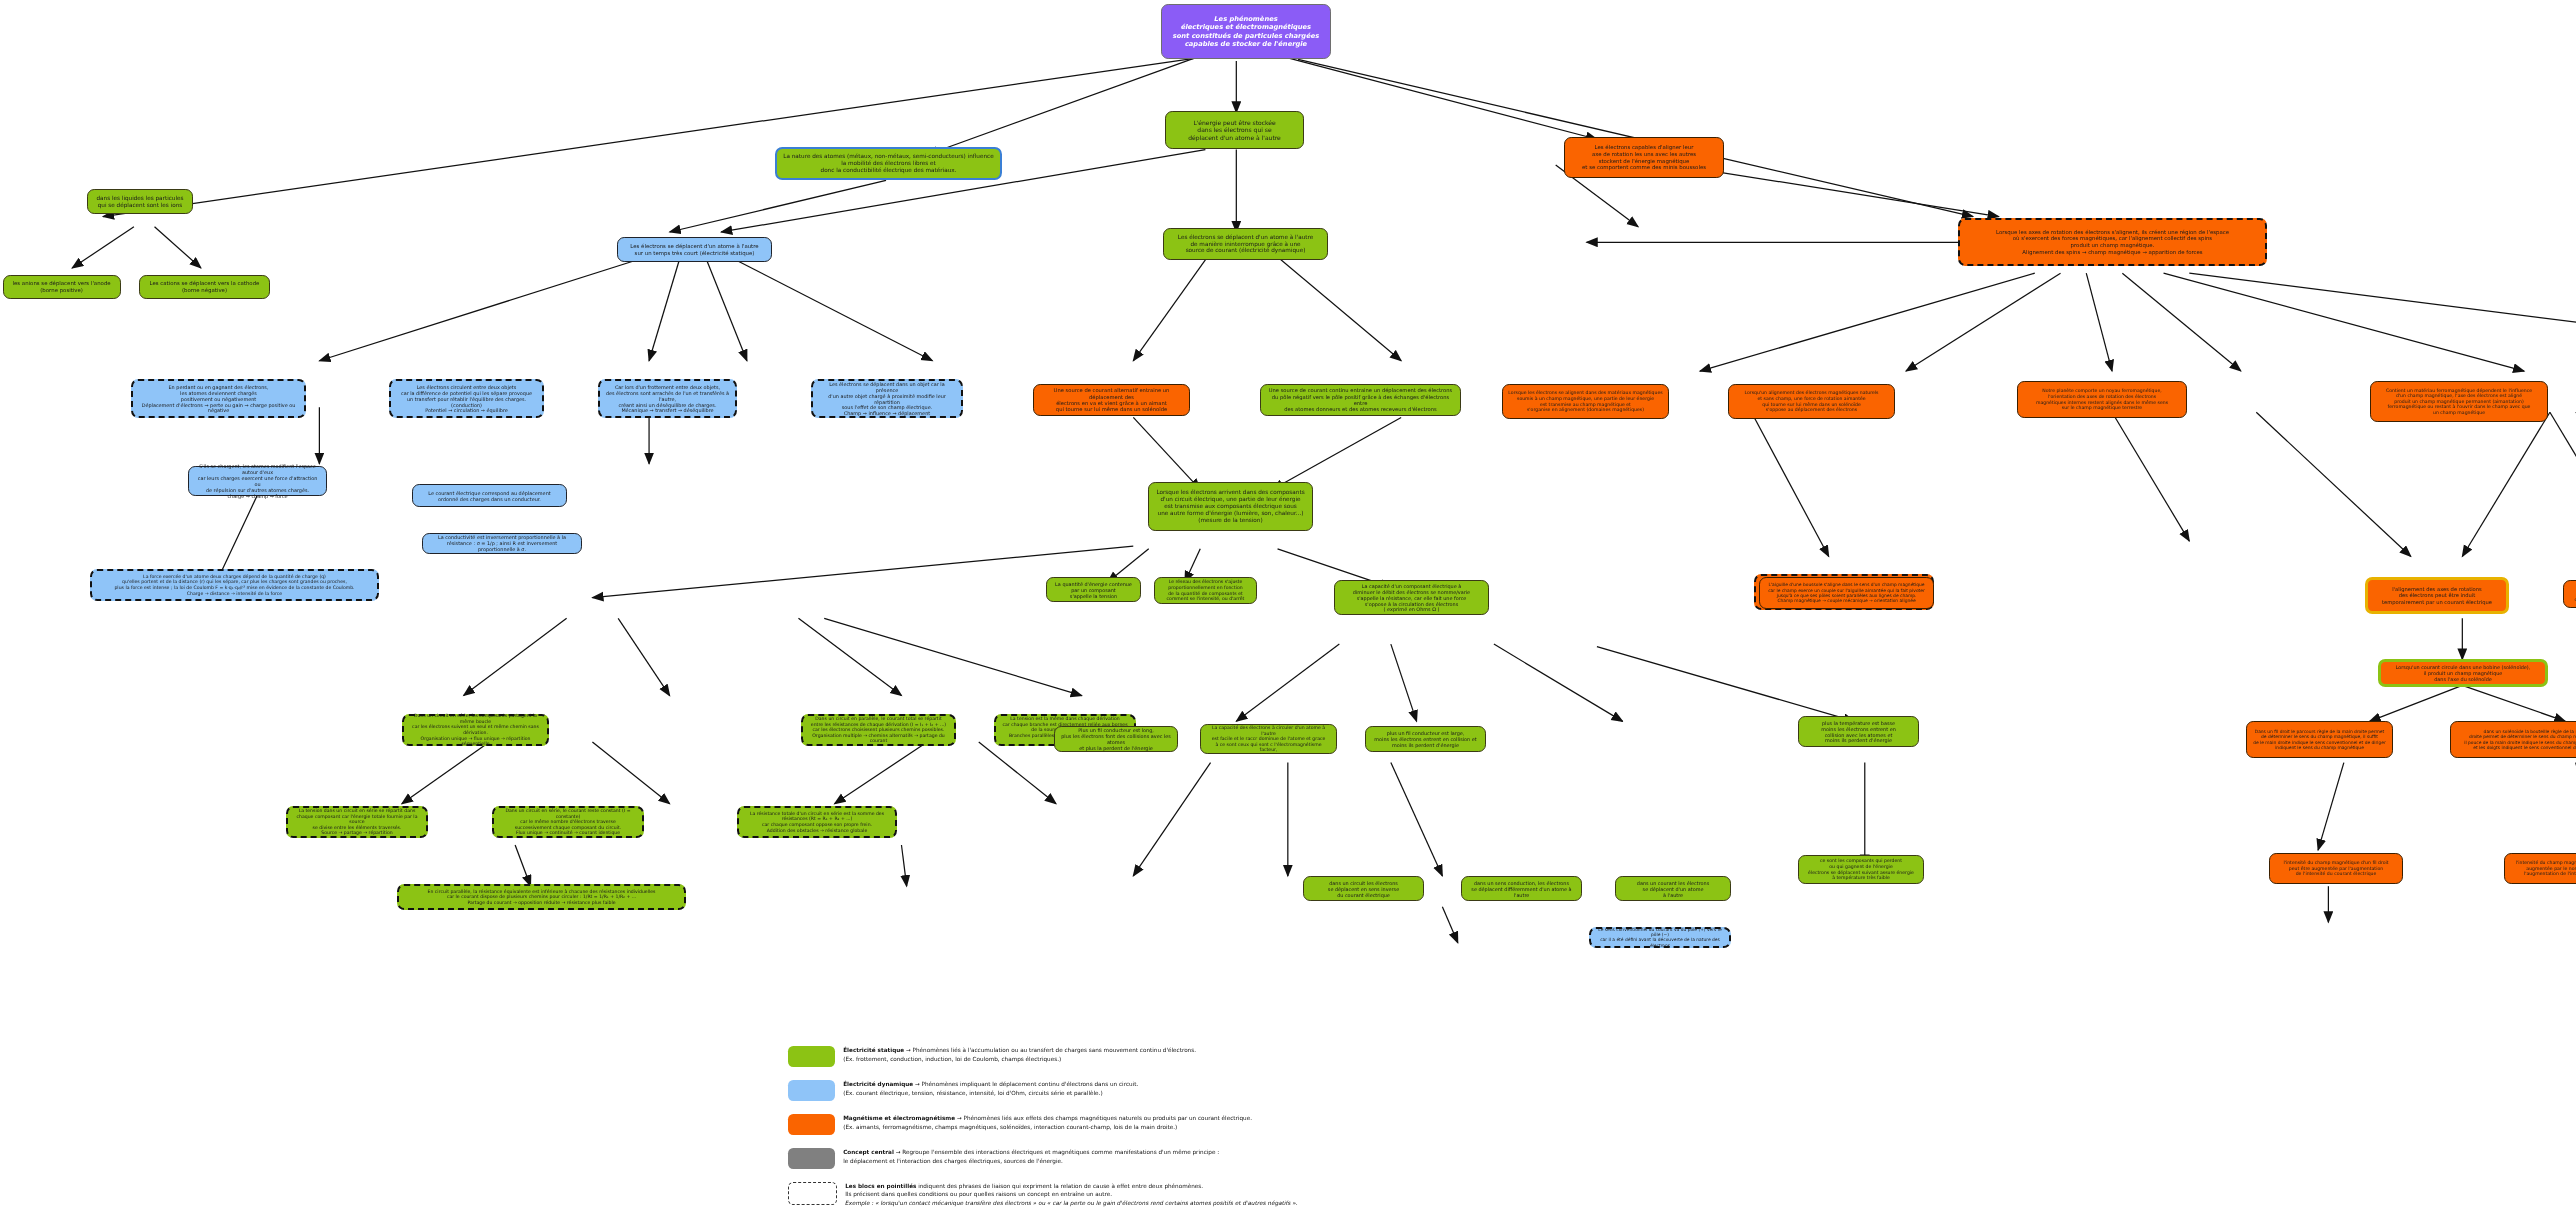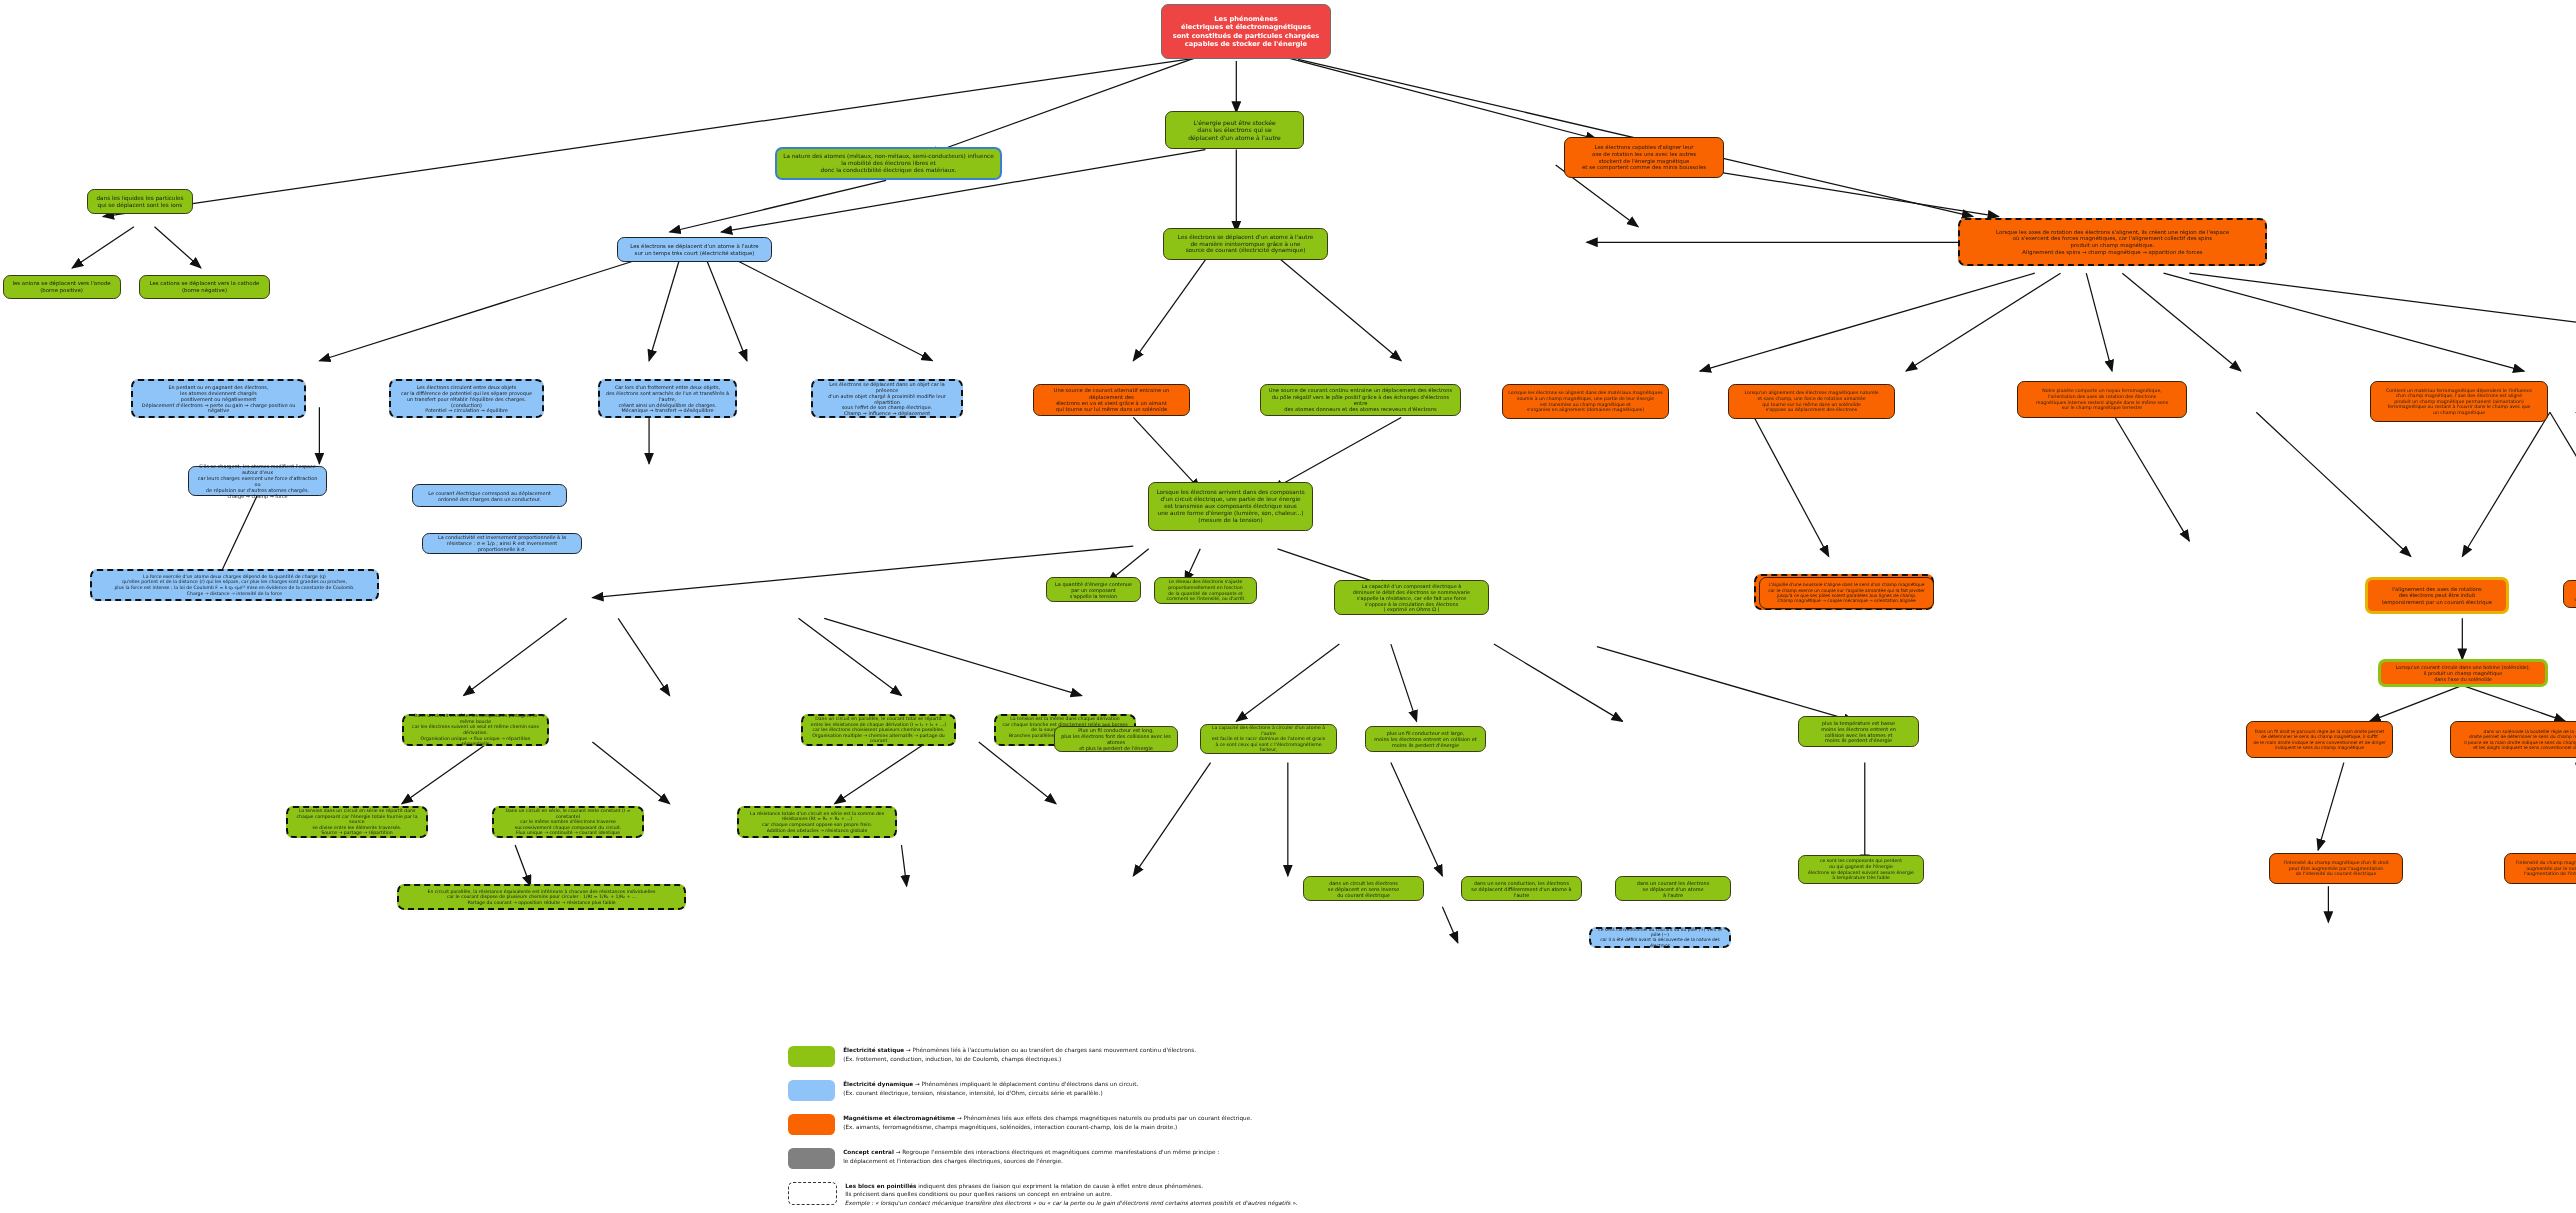--- a/index.html
+++ b/index.html
@@ -4,21 +4,21 @@
 <style>
   html,body{margin:0;padding:0;background:#ffffff;}
   body{font-family:"DejaVu Sans","Liberation Sans",sans-serif;}
   #canvas{position:relative;width:3115px;height:1214px;background:#fff;overflow:hidden;}
   svg#edges{position:absolute;left:0;top:0;width:3115px;height:1214px;pointer-events:none;}
   .node{position:absolute;box-sizing:border-box;border-radius:7.2px;
         display:flex;align-items:center;justify-content:center;text-align:center;
         padding:3.1px 5.2px;line-height:1.22;color:#1a1a1a;}
   .node span{display:block;width:100%;}
   
-  .c-root{background:#ef4444;border:1.5px solid #6e6e6e;color:#ffffff;font-weight:bold;}
+  .c-root{background:#8b5cf6;border:1.5px solid #6e6e6e;color:#ffffff;font-weight:bold;font-style:italic;}
   .c-green{background:#8cc314;border:1px solid #3a3a15;}
   .c-green-blue{background:#8cc314;border:2.6px solid #3a7fd5;}
   .c-blue{background:#8fc4f8;border:1px solid #20232a;}
   .c-orange{background:#fa6400;border:1px solid #3a1f00;}
   .c-orange-green{background:#fa6400;border:3.6px solid #8cc314;}
   .c-orange-gold{background:#fa6400;border:3.6px solid #e8b200;}
   .d-blue{background:#8fc4f8;border:2.1px dashed #111;}
   .d-green{background:#8cc314;border:2.1px dashed #111;}
   .d-orange{background:#fa6400;border:2.1px dashed #111;}
   .i{font-style:italic;}

